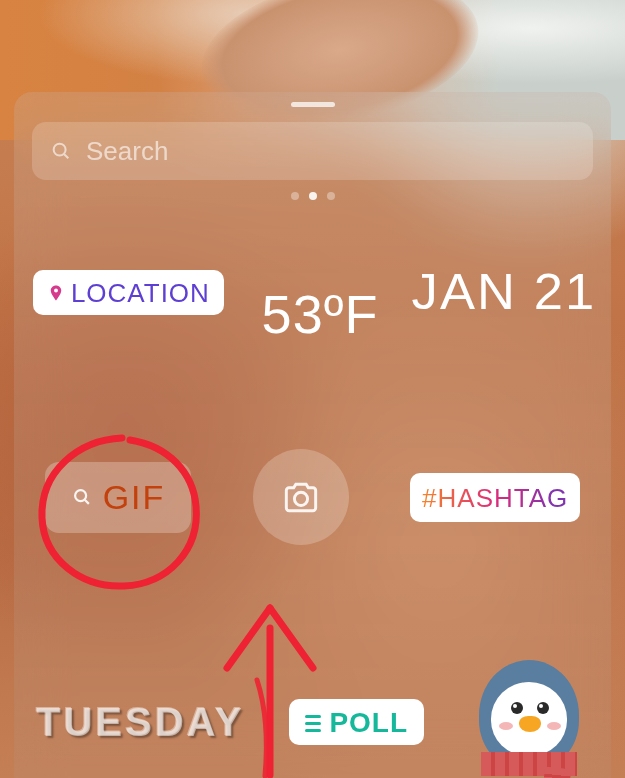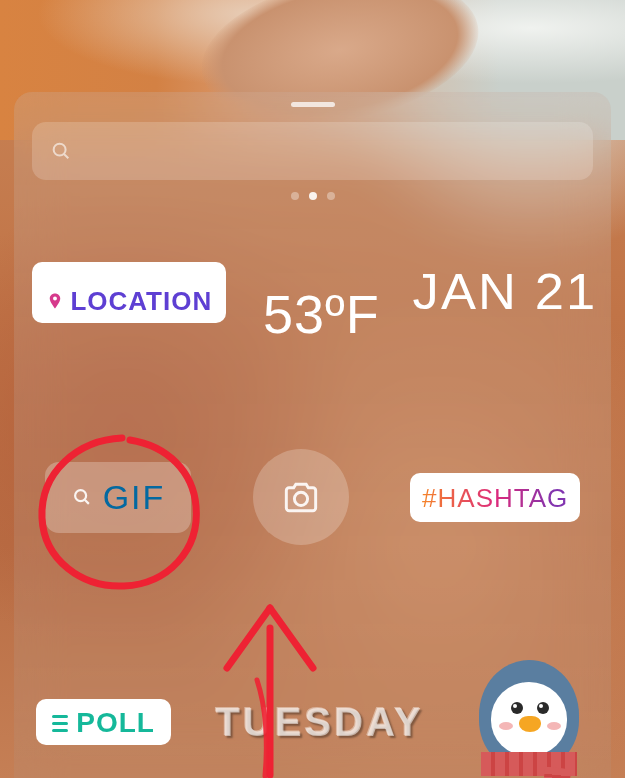--- a/index.html
+++ b/index.html
@@ -64,33 +64,33 @@
   .dot.active { background:rgba(255,255,255,0.9); }
 
   .row { position:absolute; left:0; right:0; display:flex; align-items:center; justify-content:space-around; }
   .row1 { top:160px; height:80px; }
   .row2 { top:350px; height:110px; }
   .row3 { top:570px; height:120px; }
 
   .sticker { display:flex; align-items:center; justify-content:center; cursor:pointer; }
 
   .location {
-    background:#fff; border-radius:10px; padding:24px 14px 6px;
-    color:#5e3fd3; font-weight:700; font-size:26px; letter-spacing:1px;
+    background:#fff; border-radius:10px; padding:8px 14px 6px;
+    color:#5e3fd3; font-weight:400; font-size:26px; letter-spacing:1px;
     font-family: "Arial Narrow", Arial, sans-serif;
     display:flex; align-items:center; gap:6px;
   }
   .location svg { width:18px; height:22px; }
 
   .temp { color:#fff; font-size:54px; font-weight:300; letter-spacing:1px; font-family: -apple-system, Helvetica, sans-serif; margin-top: 43px;}
   .date { color:#fff; font-size:50px; font-weight:400; letter-spacing:2px; font-family: "Arial", sans-serif; transform:scaleX(1.05);}
 
   .gif-btn {
     background: rgba(255,255,255,0.25); border-radius:14px; padding:16px 26px;
-    display:flex; align-items:center; gap:10px; color:#0369a1; font-size:34px; letter-spacing:2px;
+    display:flex; align-items:center; gap:10px; color:#c2410c; font-size:34px; letter-spacing:2px;
   }
   .gif-btn svg { width:22px; height:22px; opacity:0.9;}
 
   .camera-btn {
     width:96px; height:96px; border-radius:50%;
     background: rgba(255,255,255,0.22);
     display:flex; align-items:center; justify-content:center;
   }
   .camera-btn svg { width:44px; height:44px; stroke:#fff; opacity:0.9;}
 
@@ -149,20 +149,21 @@
 <div class="neck"></div>
 
 <div class="panel">
   <div class="grabber"></div>
 
   <div class="search">
     <svg class="icon" viewBox="0 0 24 24" fill="none" stroke="#fff" stroke-width="2.2">
       <circle cx="10.5" cy="10.5" r="6.5"></circle>
         <line x1="20" y1="20" x2="15.2" y2="15.2"></line>
     </svg>
+    <input type="text" placeholder="Search" style="">
   </div>
 
   <div class="dots">
     <div class="dot"></div>
     <div class="dot active"></div>
     <div class="dot"></div>
   </div>
 
   <div class="row row1">
     <div class="sticker location">
@@ -192,30 +193,30 @@
         <path d="M4 8.5c0-.8.7-1.5 1.5-1.5H8l1.2-2h5.6L16 7h2.5c.8 0 1.5.7 1.5 1.5V18c0 .8-.7 1.5-1.5 1.5h-13C4.7 19.5 4 18.8 4 18V8.5z"></path>
         <circle cx="12" cy="13" r="3.6"></circle>
       </svg>
     </div>
     <div class="sticker hashtag">
       <span>#HASHTAG</span>
     </div>
   </div>
 
   <div class="row row3">
+    <div class="sticker day">
+      <span>TUESDAY</span>
+    </div>
     <div class="sticker poll">
       <span class="bars">
           <i></i>
           <i></i>
           <i></i>
         </span>
       <span>POLL</span>
-    </div>
-    <div class="sticker day">
-      <span>TUESDAY</span>
     </div>
     <div class="sticker">
       <div class="penguin">
         <div class="pg-body"></div>
         <div class="pg-face"></div>
         <div class="pg-eye l"></div>
           <div class="pg-eye r"></div>
         <div class="pg-cheek l"></div>
           <div class="pg-cheek r"></div>
         <div class="pg-beak"></div>

